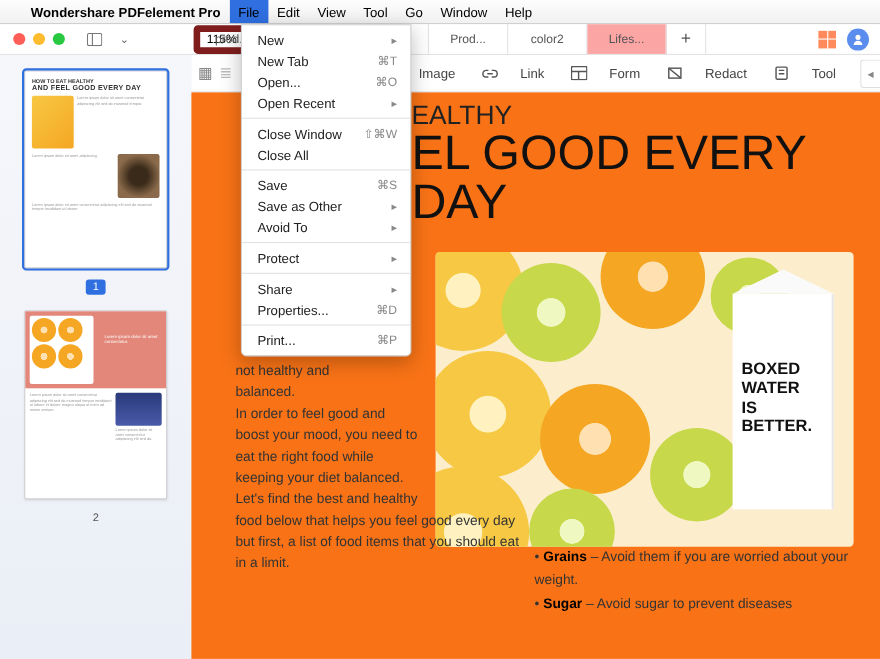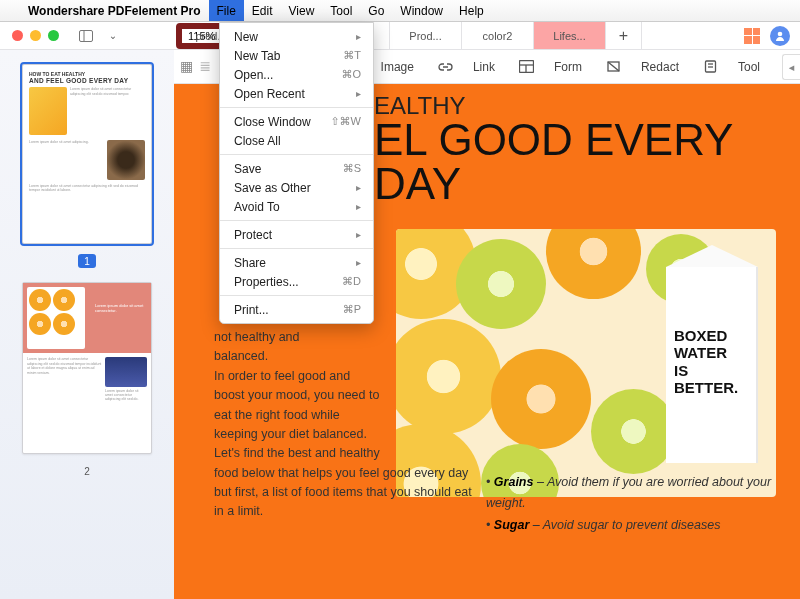--- a/index.html
+++ b/index.html
@@ -49,21 +49,21 @@
   .dd-sep { height:1px; background:#e2e2e2; margin:4px 0; }
   
   .docarea { position:absolute; left:174px; top:84px; right:0; bottom:0; background:#f97316; overflow:hidden; padding:16px 24px; }
   .h1a { font-size:24px; color:#222; }
   .h1b { font-size:44px; color:#111; line-height:1; margin-top:-2px; }
   .hero { position:absolute; right:24px; top:108px; width:380px; height:268px; border-radius:4px; overflow:hidden; background:#fceecd;margin-top:37px; }
   .carton { position:absolute; right:18px; top:38px; width:92px; height:196px; background:#fff; box-shadow:-2px 0 0 #e7e7e7 inset; }
   .carton .top{position:absolute;top:-22px;left:0;width:0;height:0;border-left:46px solid transparent;border-right:46px solid transparent;border-bottom:22px solid #fafafa;}
   .carton .txt{position:absolute;top:60px;left:8px;font-family:Arial;font-weight:900;font-size:15px;line-height:1.15;color:#111;}
   .bodytext { position:absolute; left:0; top:244px; width:240px; font-size:12.5px; line-height:1.55; color:#333; }
-  .rightcol { position:absolute; right:24px; top:388px; width:290px; font-size:12.5px; line-height:1.7; color:#333;font-style:italic; }
+  .rightcol { position:absolute; right:24px; top:412px; width:290px; font-size:12.5px; line-height:1.7; color:#333; }
   .rightcol b{color:#000;}
   .sidebtn { position:absolute; right:0; top:54px; width:18px; height:26px; background:#fff; border:1px solid #ddd; border-right:none; border-radius:3px 0 0 3px; display:flex; align-items:center; justify-content:center; color:#888; font-size:11px; }
   
   .cit{border-radius:50%;background:radial-gradient(circle,#fff2c0 0 20%,#f7c843 21% 100%);position:absolute;}
   .lim{background:radial-gradient(circle,#eef8c0 0 20%,#c7d84a 21% 100%);}    
   .ora{background:radial-gradient(circle,#ffe0b0 0 20%,#f5a623 21% 100%);}    
 </style>
 </head>
 <body>
 

